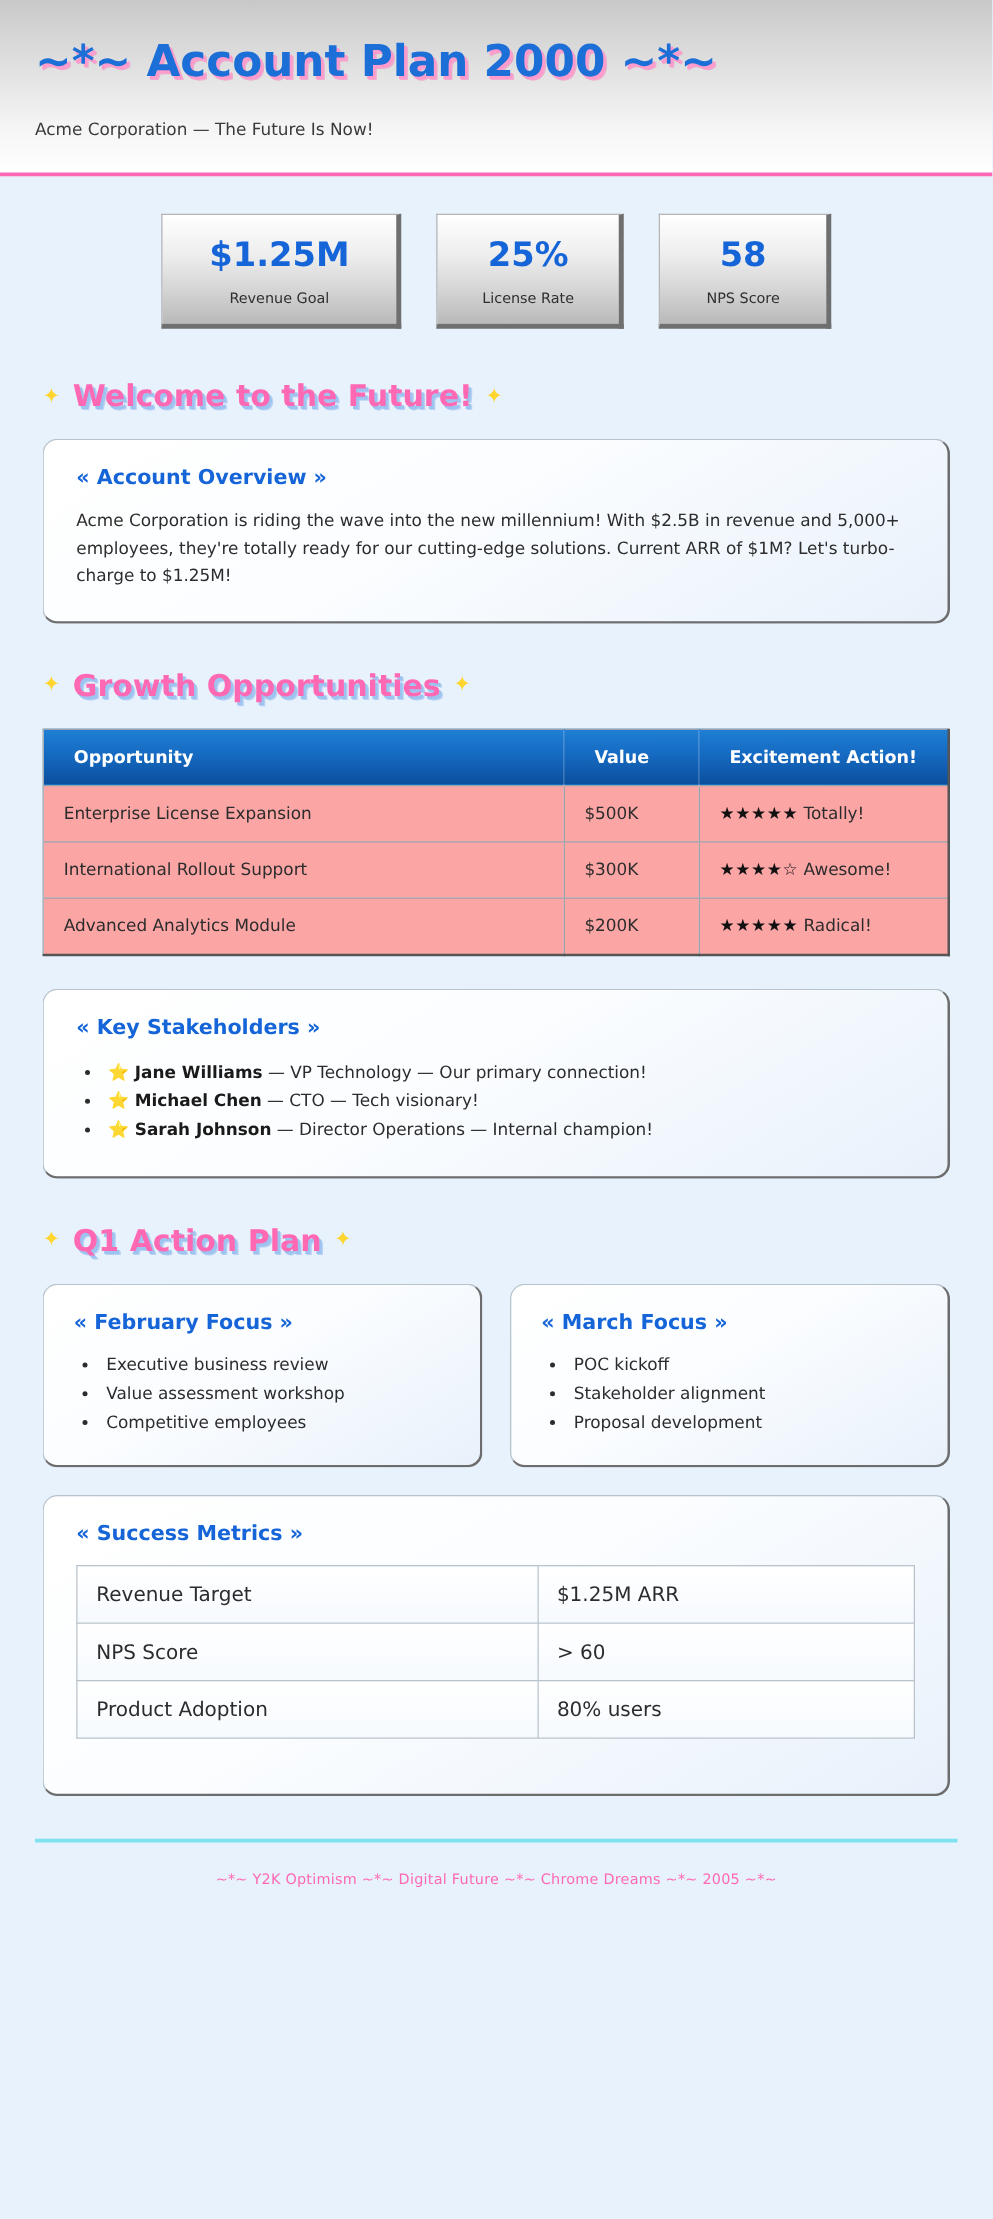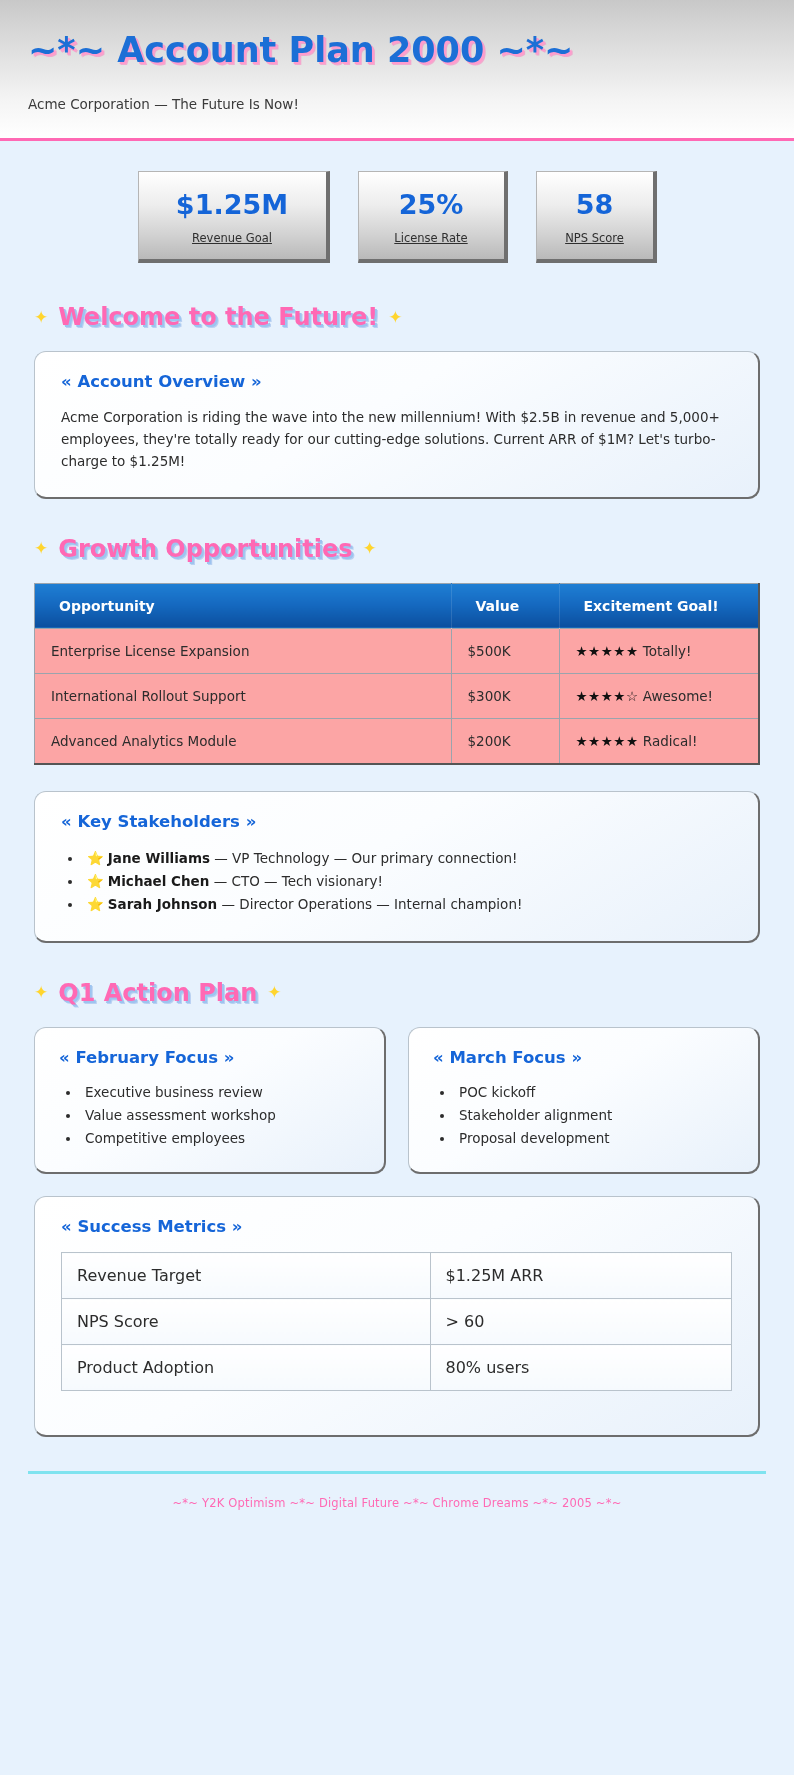--- a/index.html
+++ b/index.html
@@ -48,32 +48,31 @@
     background: linear-gradient(180deg, #ffffff 0%, #ededed 38%, #d2d2d2 72%, #b9b9b9 100%);
     border: 1px solid #b5b5b5;
     border-right: 4px solid #6f6f6f;
     border-bottom: 4px solid #6f6f6f;
     padding: 19px 22px 14px 22px;
     text-align: center;
     min-width: 120px;
   }
   .stat-card.w1 { width: 192px; }
   .stat-card.w2 { width: 150px; }
-  .stat-card.w3 { width: 121px; }
+  .stat-card.w3 { width: 138px; }
   .stat-value {
     font-size: 27px;
     font-weight: bold;
     color: #1565d8;
     line-height: 1.05;
   }
   .stat-label {
     margin-top: 12px;
     font-size: 11.5px;
     color: #2f2f2f;
-    text-decoration: underline;
   }
 
   
   .section-heading {
     font-size: 24px;
     font-weight: bold;
     color: #ff69b4;
     text-shadow: 2px 2px 0 #9dc4f0, 3px 3px 0 rgba(100,150,220,.35);
     margin: 36px 0 20px 6px;
     display: flex;
@@ -235,21 +234,21 @@
     <span class="sparkle">✦</span>
     <span>Growth Opportunities</span>
     <span class="sparkle">✦</span>
   </h2>
 
   <table class="opp-table">
     <thead>
       <tr>
         <th>Opportunity</th>
         <th class="col-value">Value</th>
-        <th class="col-excite">Excitement Goal!</th>
+        <th class="col-excite">Excitement Action!</th>
       </tr>
     </thead>
     <tbody>
       <tr>
         <td>Enterprise License Expansion</td>
         <td>$500K</td>
         <td><span class="stars">★★★★★</span> <span>Totally!</span></td>
       </tr>
       <tr>
         <td>International Rollout Support</td>

